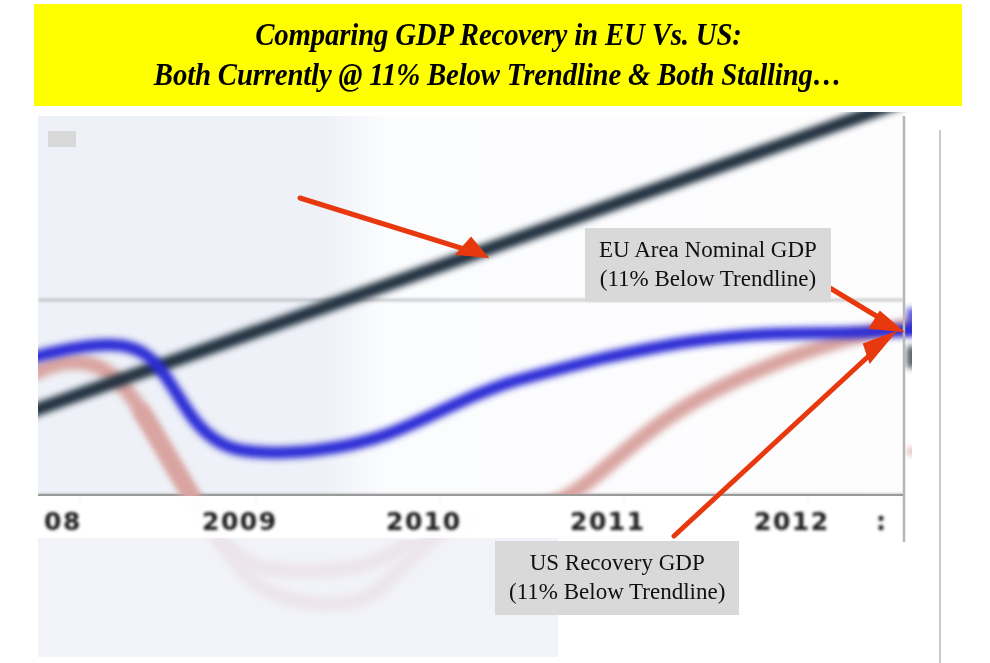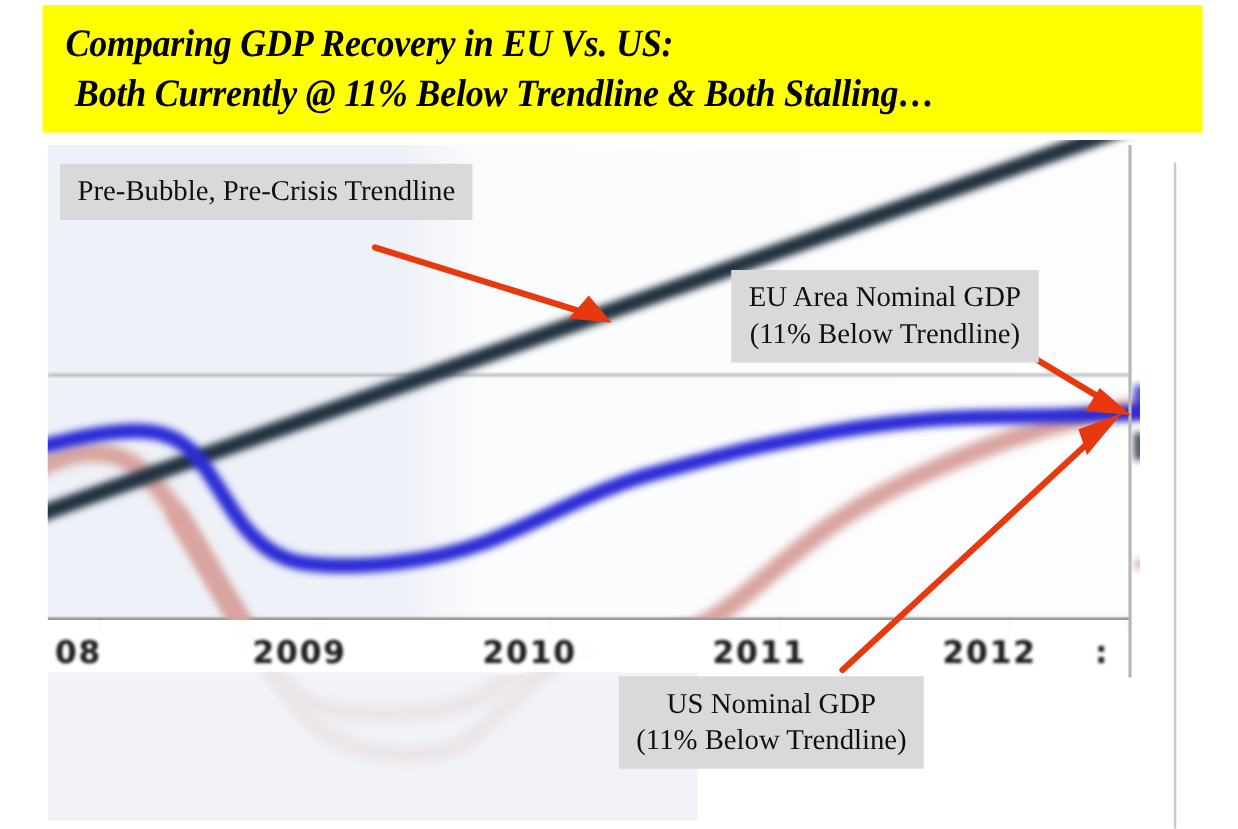--- a/index.html
+++ b/index.html
@@ -13,21 +13,21 @@
   #root{position:relative;width:990px;height:663px;}
 
   
   .title-banner{
     position:absolute;
     left:34px; top:4px;
     width:928px; height:102px;
     background:#ffff00;
     display:flex;
     flex-direction:column;
-    align-items:flex-start;
+    align-items:center;
     justify-content:center;
     text-align:center;
   }
   .title-line{
     font-family:"Liberation Serif", serif;
     font-weight:bold;
     font-style:italic;
     color:#000000;
     font-size:31px;
     line-height:1.30;
@@ -55,21 +55,21 @@
     font-size:23px;
     line-height:1.27;
     text-align:center;
     padding:7px 14px 9px 14px;
     box-sizing:border-box;
     white-space:nowrap;
   }
   .callout div{white-space:nowrap;}
 
   #callout-trendline{ left:48px;  top:131px; }
-  #callout-eu{        left:585px; top:216px; }
+  #callout-eu{        left:585px; top:228px; }
   #callout-us{        left:495px; top:541px; }
 
   
   .right-rule{
     position:absolute;
     left:939px; top:130px;
     width:2px; height:533px;
     background:#c9c9c9;
   }
 </style>
@@ -217,26 +217,25 @@
           <line x1="636" y1="424" x2="848" y2="228"></line>
           <path d="M 856 221 L 826 232 L 832 250 Z" stroke-width="2"></path>
         </g>
       </g>
     </svg>
   </div>
 
   <div class="right-rule"></div>
 
   <div class="callout" id="callout-trendline">
-    <div>Pre-Bubble, Pre-Crisis Trendline</div>
   </div>
 
   <div class="callout" id="callout-eu">
     <div>EU Area Nominal GDP</div>
     <div>(11% Below Trendline)</div>
   </div>
 
   <div class="callout" id="callout-us">
-    <div>US Nominal GDP</div>
+    <div>US Recovery GDP</div>
     <div>(11% Below Trendline)</div>
   </div>
 
 </div>
 
 </body></html>

